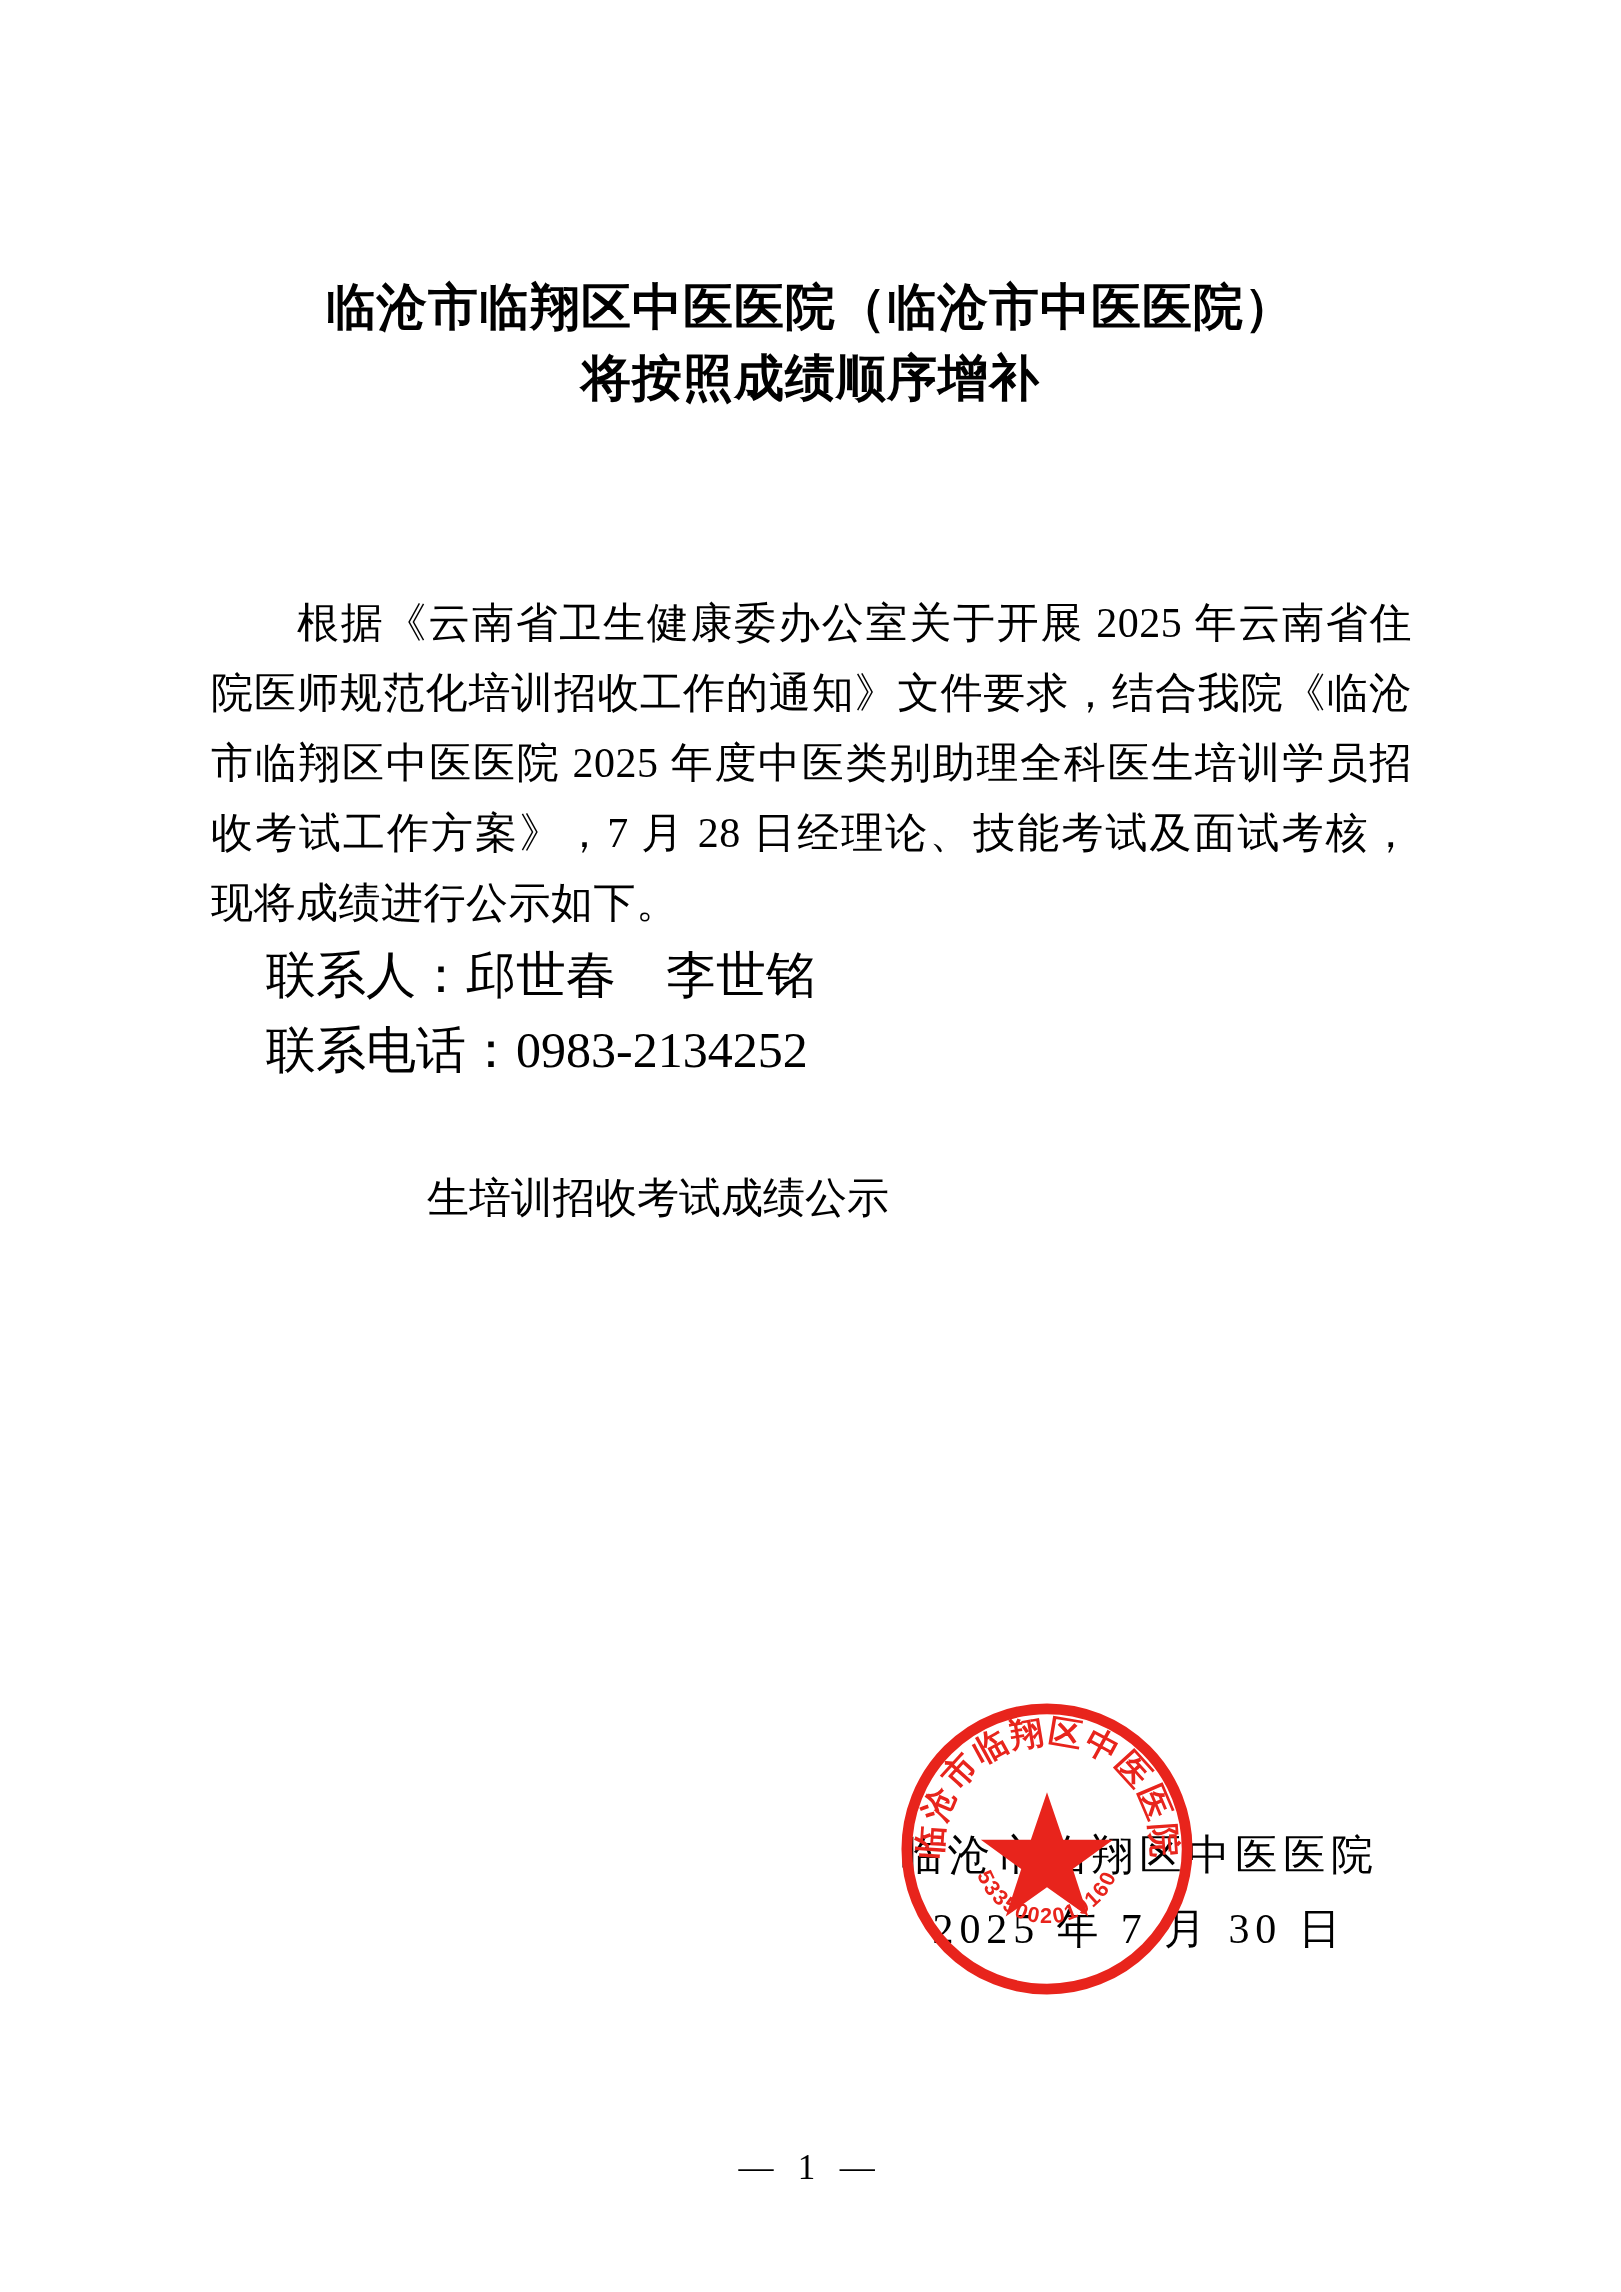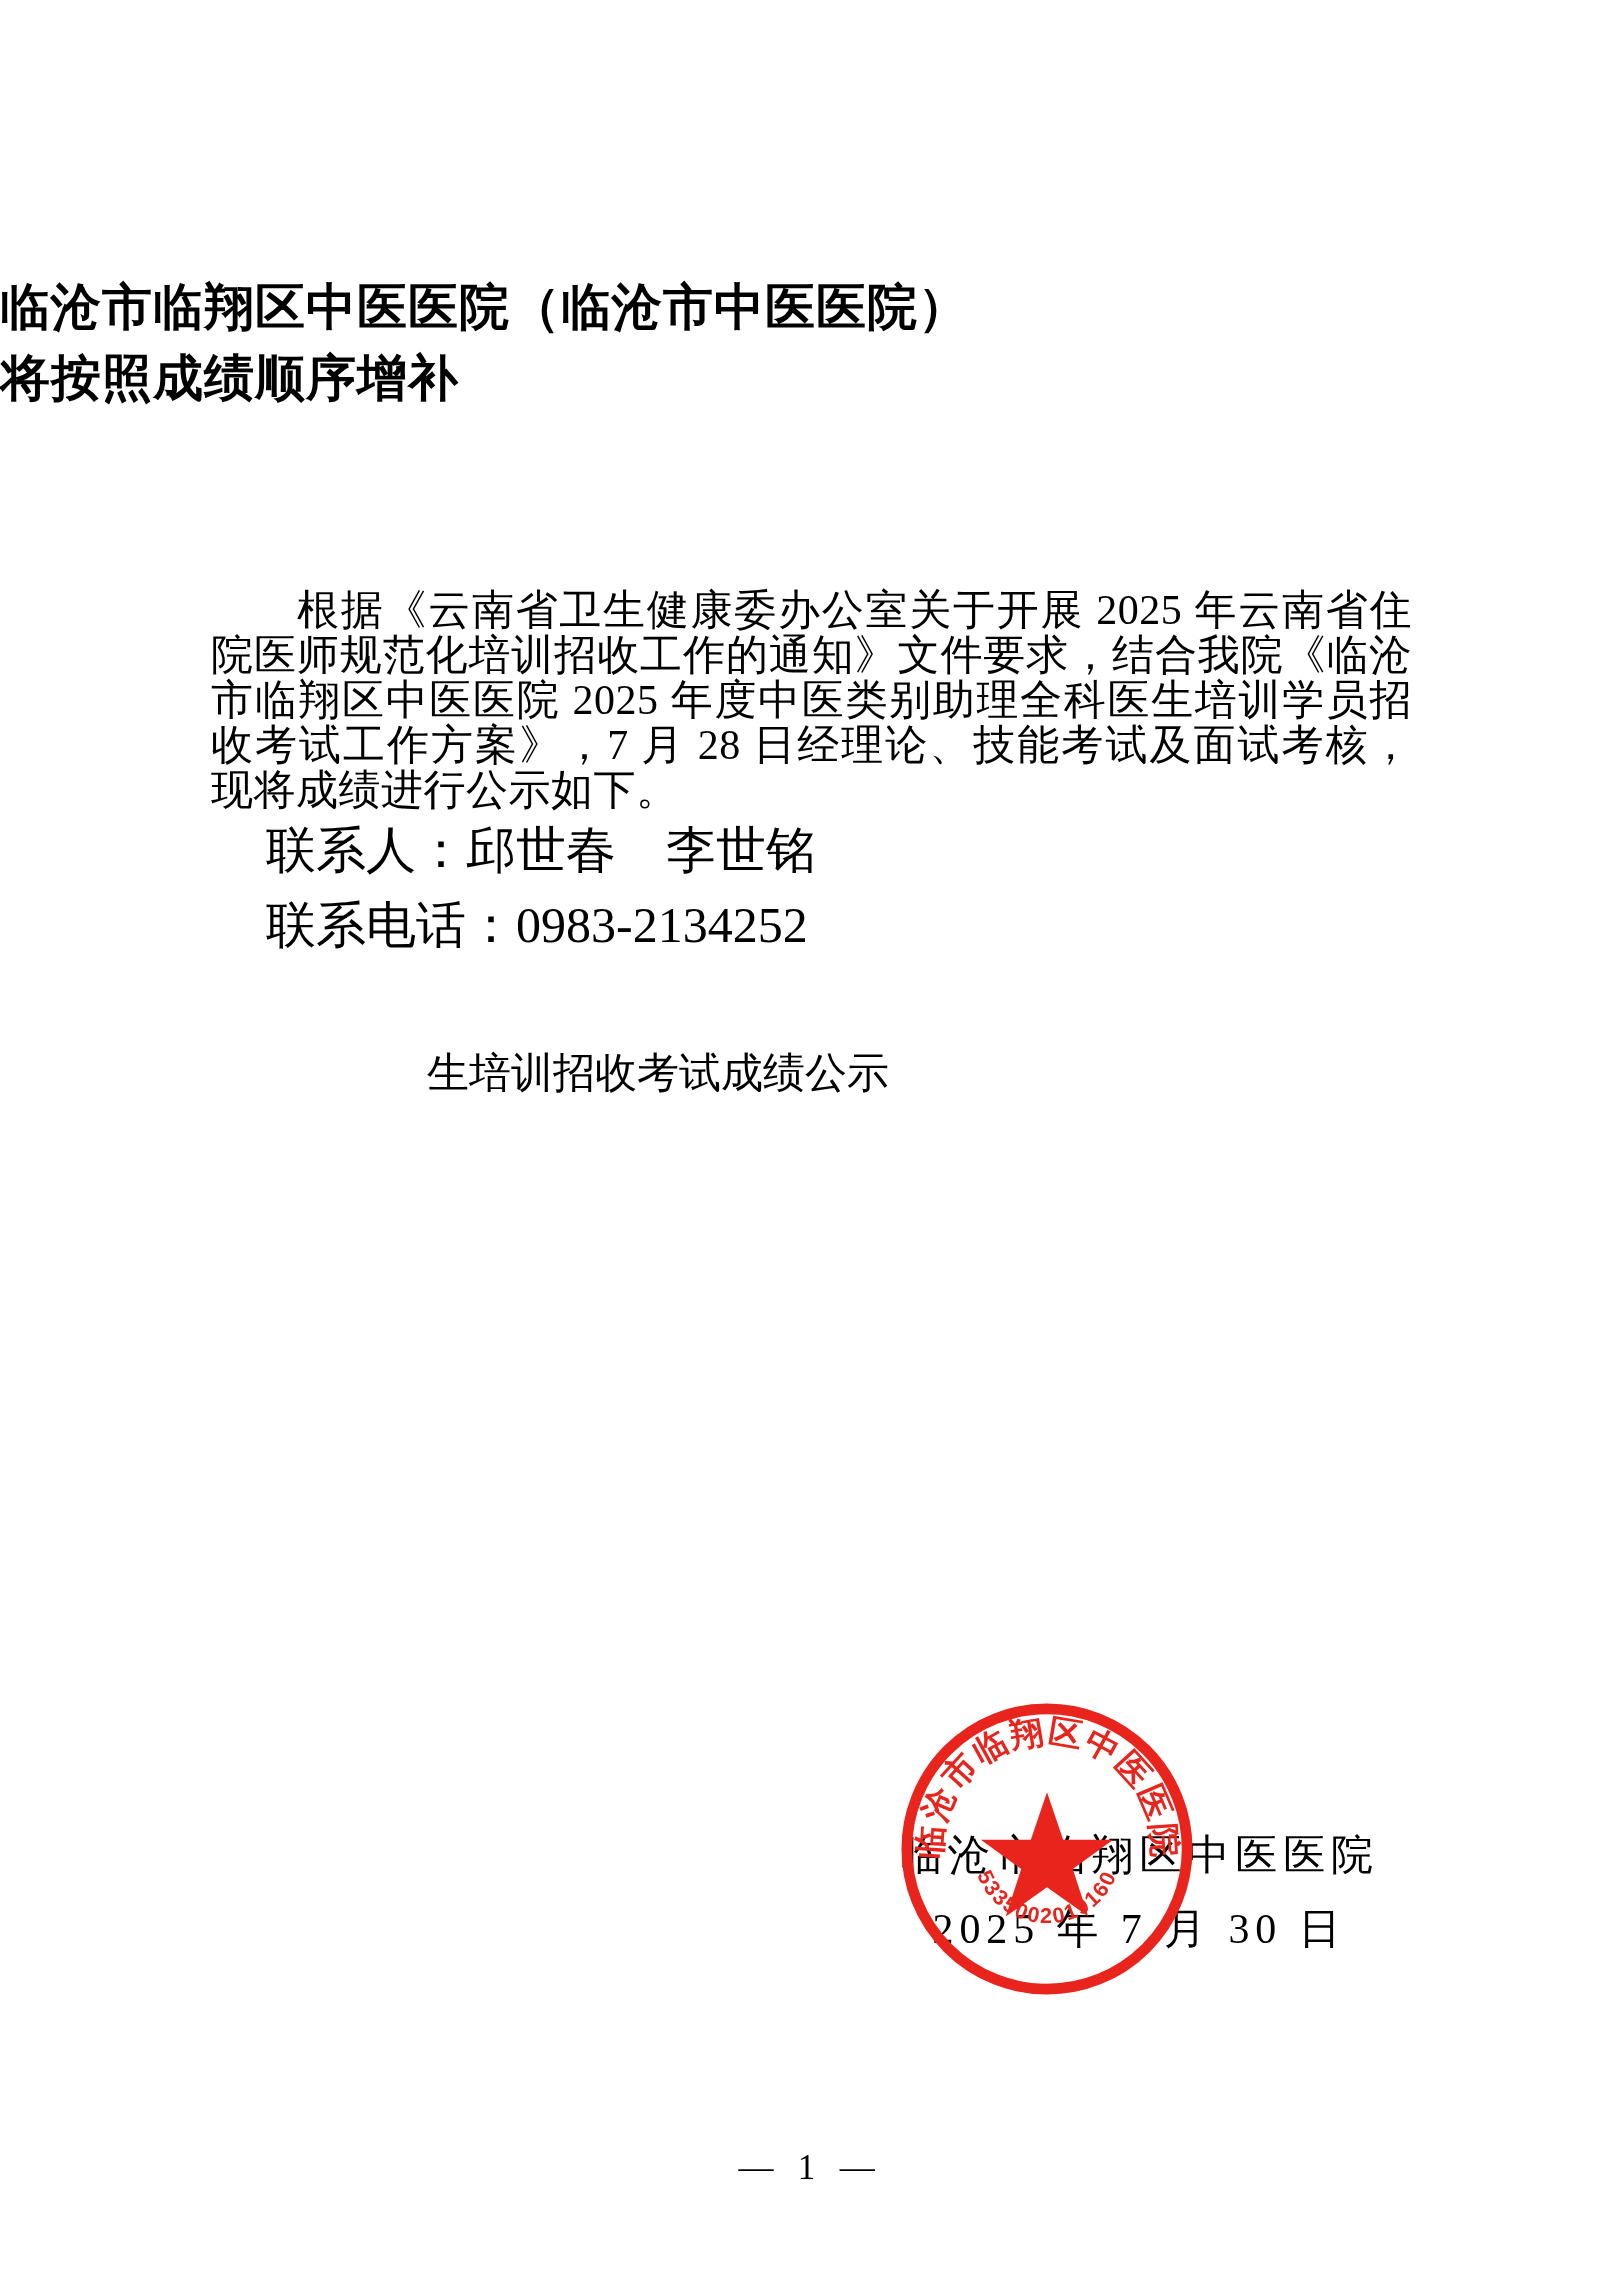--- a/index.html
+++ b/index.html
@@ -7,41 +7,41 @@
     width:1621px;height:2293px;position:relative;overflow:hidden;
     font-family:"Liberation Serif","DejaVu Serif",serif;
     color:#000000;
   }
   .page{
     position:absolute;inset:0;background:#fff;
   }
   
   .title-block{
     position:absolute;left:0;right:0;top:272px;
-    text-align:left;
+    text-align:center;
   }
   .title-line{
     font-family:"Liberation Serif","DejaVu Serif",serif;
     font-weight:bold;
     font-size:50px;
     line-height:71px;
     letter-spacing:1px;
     color:#000;
     white-space:nowrap;
   }
   
   .body-block{
     position:absolute;
     left:211px;
     width:1201px;
     top:588px;
   }
   .para{
     font-size:42px;
-    line-height:45px;
+    line-height:70px;
     text-align:justify;
     text-justify:inter-character;
     text-align-last:left;
     letter-spacing:0.5px;
     margin:0;
   }
   .para.indent{ text-indent:86px; }
 
   .contact-line{
     font-size:50px;line-height:75px;margin:0;text-indent:55px;

